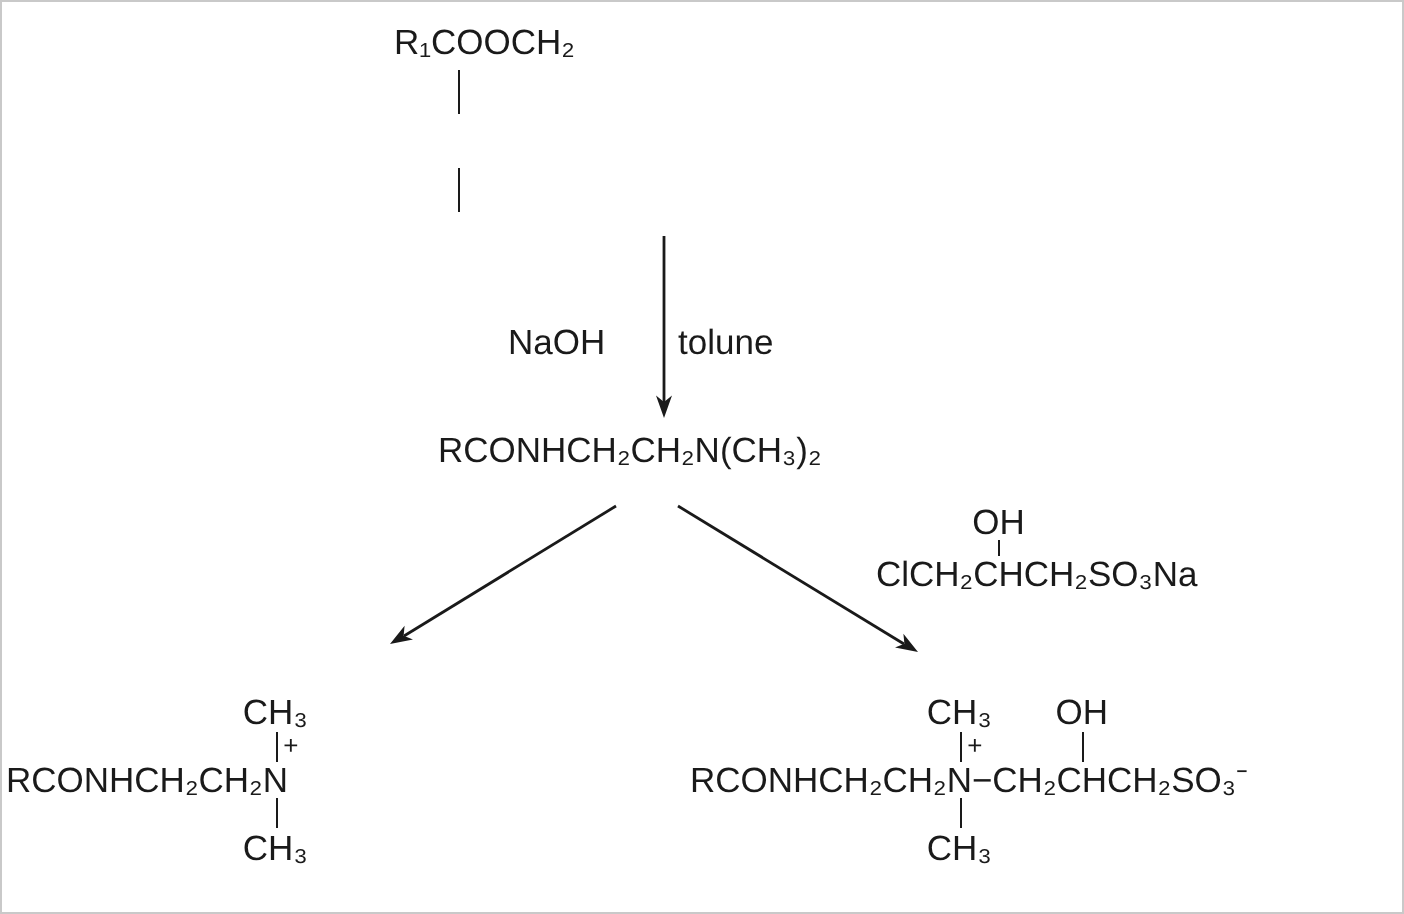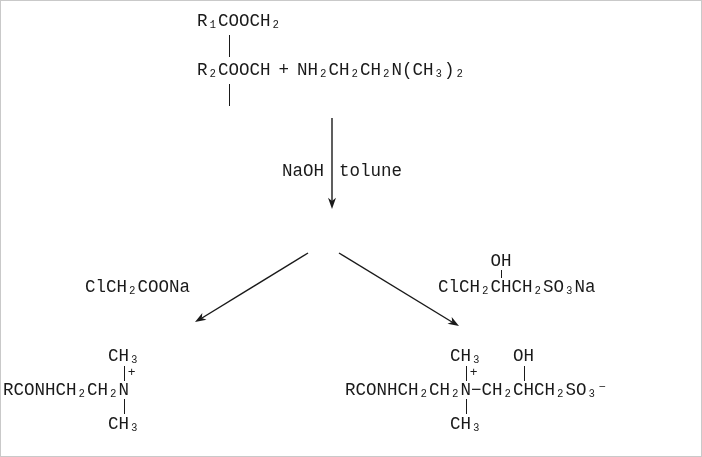--- a/index.html
+++ b/index.html
@@ -2,21 +2,21 @@
 <html><head>
 <meta charset="utf-8">
 <style>
   * { margin:0; padding:0; box-sizing:border-box; }
   html,body { background:#ffffff; }
   .canvas {
     position:relative;
     width:702px; height:457px;
     background:#ffffff;
     border:1px solid #c9c9c9;
-    font-family:Liberation Mono, monospace;
+    font-family:Liberation Sans, sans-serif;
     font-size:17.5px;
     color:#1a1a1a;
     overflow:hidden;
   }
   .abs { position:absolute; white-space:nowrap; line-height:1.2; }
   .bond { position:absolute; width:1px; background:#1a1a1a; }
   .plus-op { margin:0 8px; }
   .arrows { position:absolute; left:0; top:0; pointer-events:none; }
   .arrows line { stroke:#1a1a1a; stroke-width:1.4; }
   .arrows polygon { fill:#1a1a1a; stroke:none; }
@@ -48,38 +48,37 @@
   .oh-sm .above-bond { height:8px; }
 </style>
 </head>
 <body>
 
 <div class="canvas">
 
   <div class="abs" style="left:196px;top:10px">R₁COOCH₂</div>
   <div class="bond" style="left:228px;top:34px;height:22px"></div>
 
-  <div class="abs" style="left:196px;top:59px"><span>R₂COOCH</span><span class="plus-op">+</span><span>NH₂CH₂CH₂N(CH₃)₂</span></div>
 
   <div class="bond" style="left:228px;top:83px;height:22px"></div>
 
   <svg class="arrows" width="702" height="457" viewBox="0 0 702 457">
     <line x1="331" y1="117" x2="331" y2="200"></line>
     <polygon points="331,208 327,196.8 331,200 335,196.8"></polygon>
     <line x1="307" y1="252" x2="201" y2="317"></line>
     <polygon points="194,321 201.3,311.9 200.8,316.9 205.5,318.7"></polygon>
     <line x1="338" y1="252" x2="451" y2="321"></line>
     <polygon points="458,325 446.5,322.7 451.2,320.9 450.7,315.9"></polygon>
   </svg>
 
-  <div class="abs" style="left:253px;top:160px;width:70px;text-align:right">NaOH</div>
+  <div class="abs" style="left:253px;top:160px;width:70px;text-align:left">NaOH</div>
   <div class="abs" style="left:338px;top:160px">tolune</div>
 
+  <div class="abs" style="left:218px;top:214px">RCONHCH₂CH₂N(CH₃)₂</div>
 
-  <div class="abs" style="left:84px;top:276px">ClCH₂COONa</div>
 
   <div class="abs" style="left:437px;top:276px"><span>ClCH₂</span><span class="stack oh-sm"><span class="above">OH</span><span class="above-bond"></span><span>CH</span></span><span>CH₂SO₃Na</span></div>
 
   <div class="abs" style="left:2px;top:379px"><span>RCONHCH₂CH₂</span><span class="stack"><span class="above">CH₃</span><span class="above-bond"></span><span class="plus-charge">+</span><span>N</span><span class="below-bond"></span><span class="below">CH₃</span></span></div>
 
   <div class="abs" style="left:344px;top:379px"><span>RCONHCH₂CH₂</span><span class="stack"><span class="above">CH₃</span><span class="above-bond"></span><span class="plus-charge">+</span><span>N</span><span class="below-bond"></span><span class="below">CH₃</span></span><span>−CH₂</span><span class="stack"><span class="above">OH</span><span class="above-bond"></span><span>CH</span></span><span>CH₂SO₃⁻</span></div>
 
 </div>
 
 </body></html>

